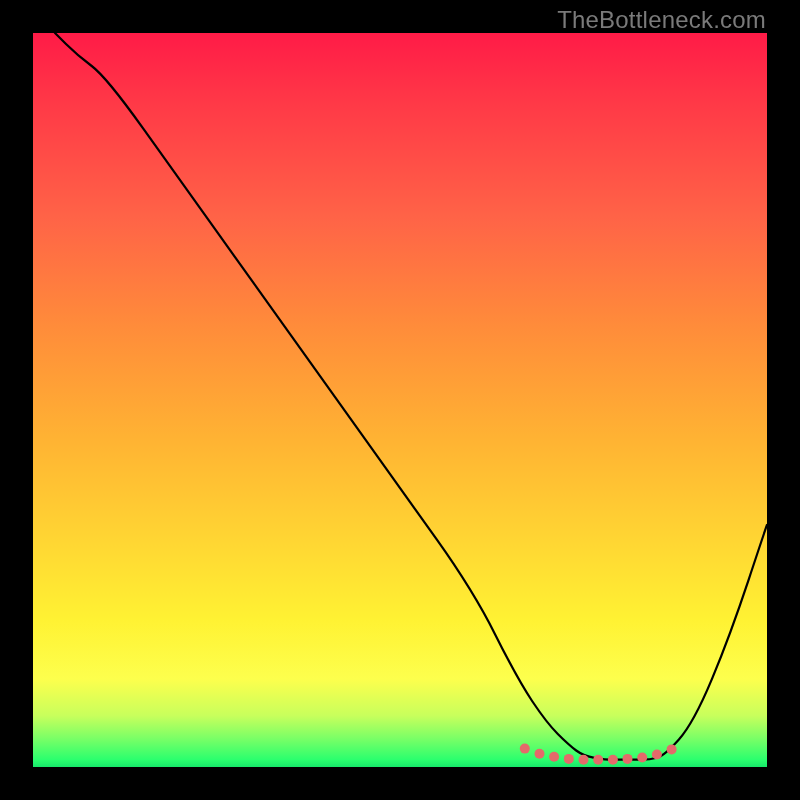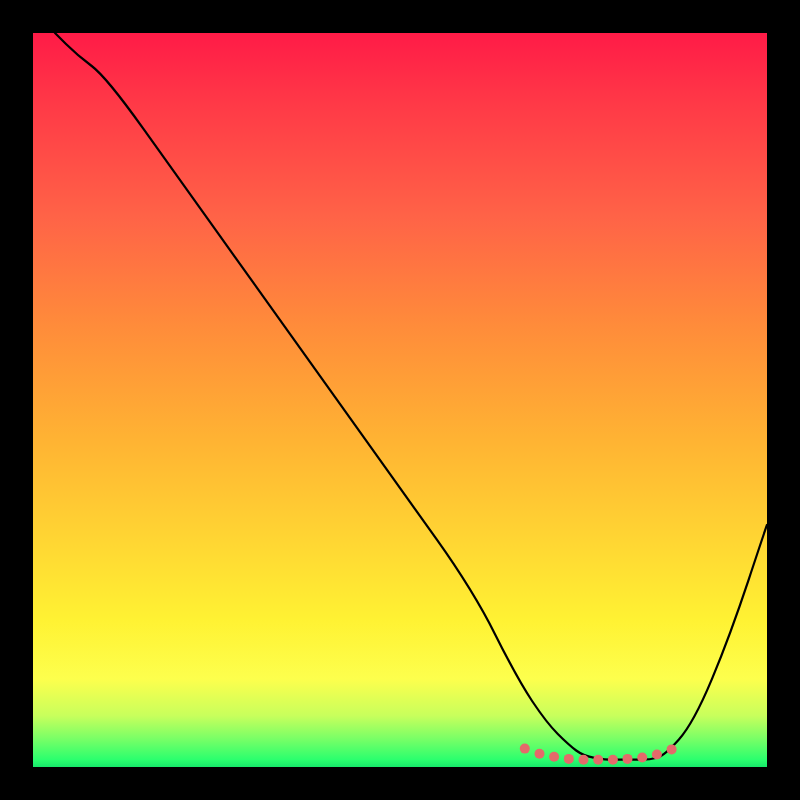--- a/index.html
+++ b/index.html
@@ -69,20 +69,21 @@
   }
   .dot {
     fill: #e46a6a;
     stroke: none;
   }
 </style>
 </head>
 <body>
 
 <div class="frame">
+  <div class="watermark">TheBottleneck.com</div>
 
   <div class="plot-area">
     <svg class="curve" viewBox="0 0 734 734" preserveAspectRatio="none">
       <path id="main-path" class="main-line" d="M 22.0 0.0 Q 22.0 0.0 33.0 11.0 Q 44.0 22.0 58.7 33.0 Q 73.4 44.0 110.1 95.4 Q 146.8 146.8 183.5 198.2 Q 220.2 249.6 256.9 300.9 Q 293.6 352.3 330.3 403.7 Q 367.0 455.1 403.7 506.4 Q 440.4 557.8 462.4 601.9 Q 484.4 645.9 499.1 668.0 Q 513.8 690.0 524.8 701.0 Q 535.8 712.0 543.2 717.5 Q 550.5 723.0 561.5 724.8 Q 572.5 726.7 579.9 726.7 Q 587.2 726.7 594.5 726.7 Q 601.9 726.7 609.2 726.7 Q 616.6 726.7 623.9 724.8 Q 631.2 723.0 645.9 706.5 Q 660.6 690.0 679.0 645.9 Q 697.3 601.9 715.6 546.8 T 734.0 491.8 "></path>
       <g id="dot-group">
           <circle cx="491.8" cy="715.6" r="5" class="dot"></circle>
           <circle cx="506.5" cy="720.8" r="5" class="dot"></circle>
           <circle cx="521.1" cy="723.7" r="5" class="dot"></circle>
           <circle cx="535.8" cy="725.9" r="5" class="dot"></circle>
           <circle cx="550.5" cy="726.7" r="5" class="dot"></circle>

